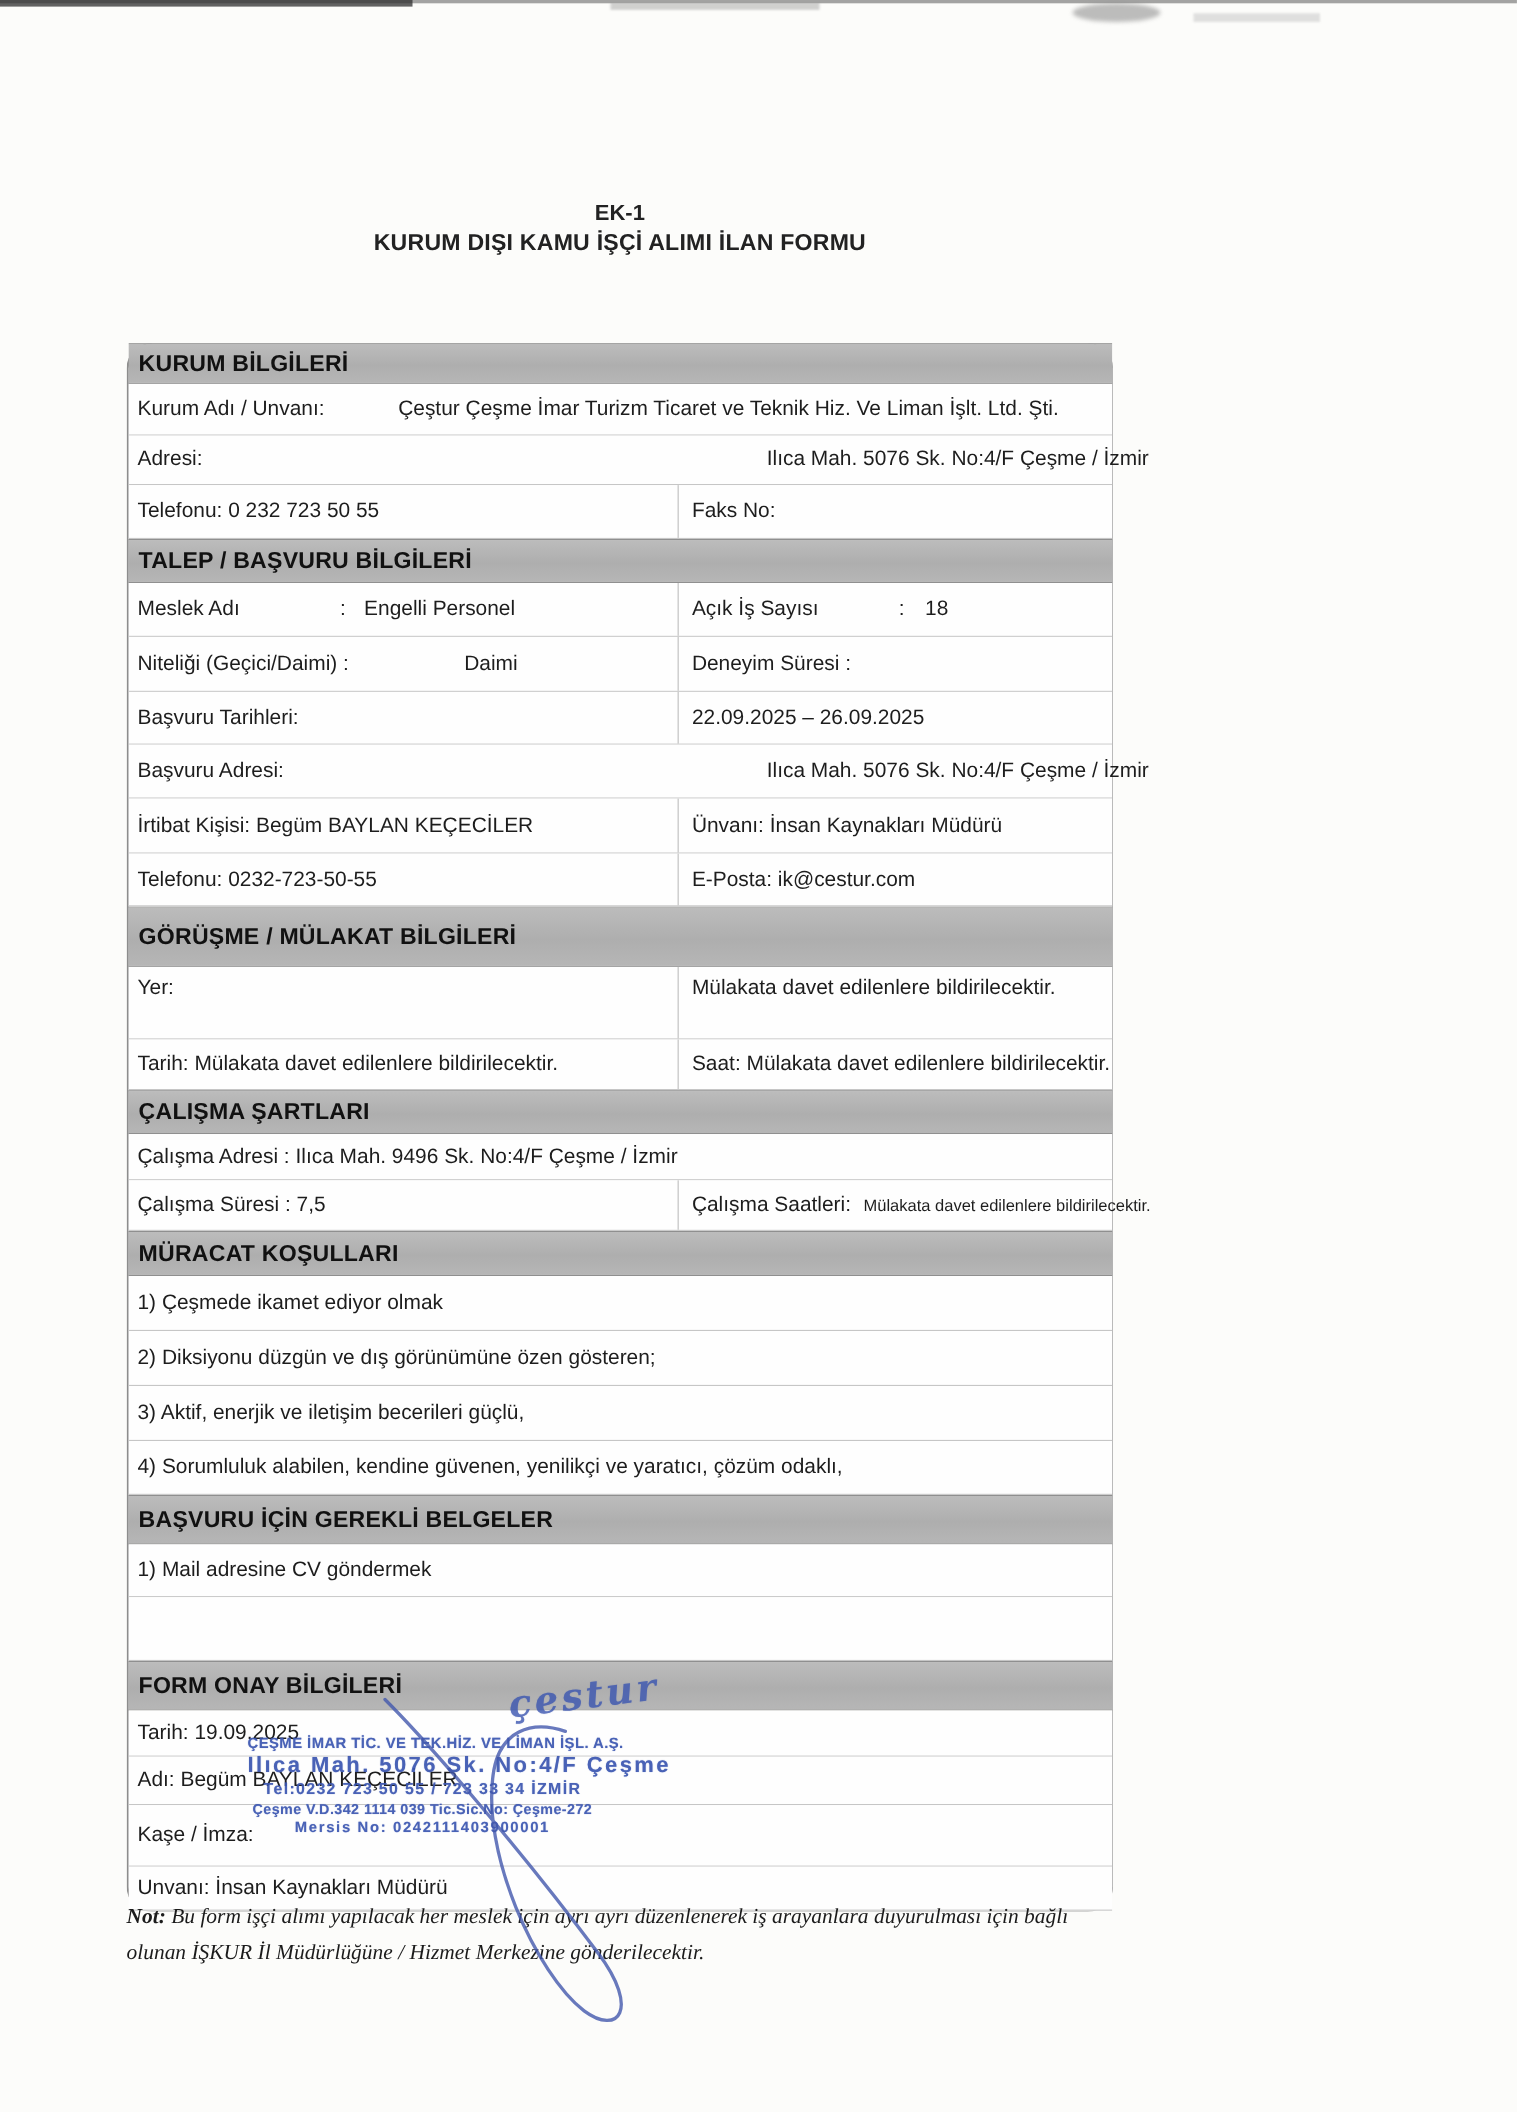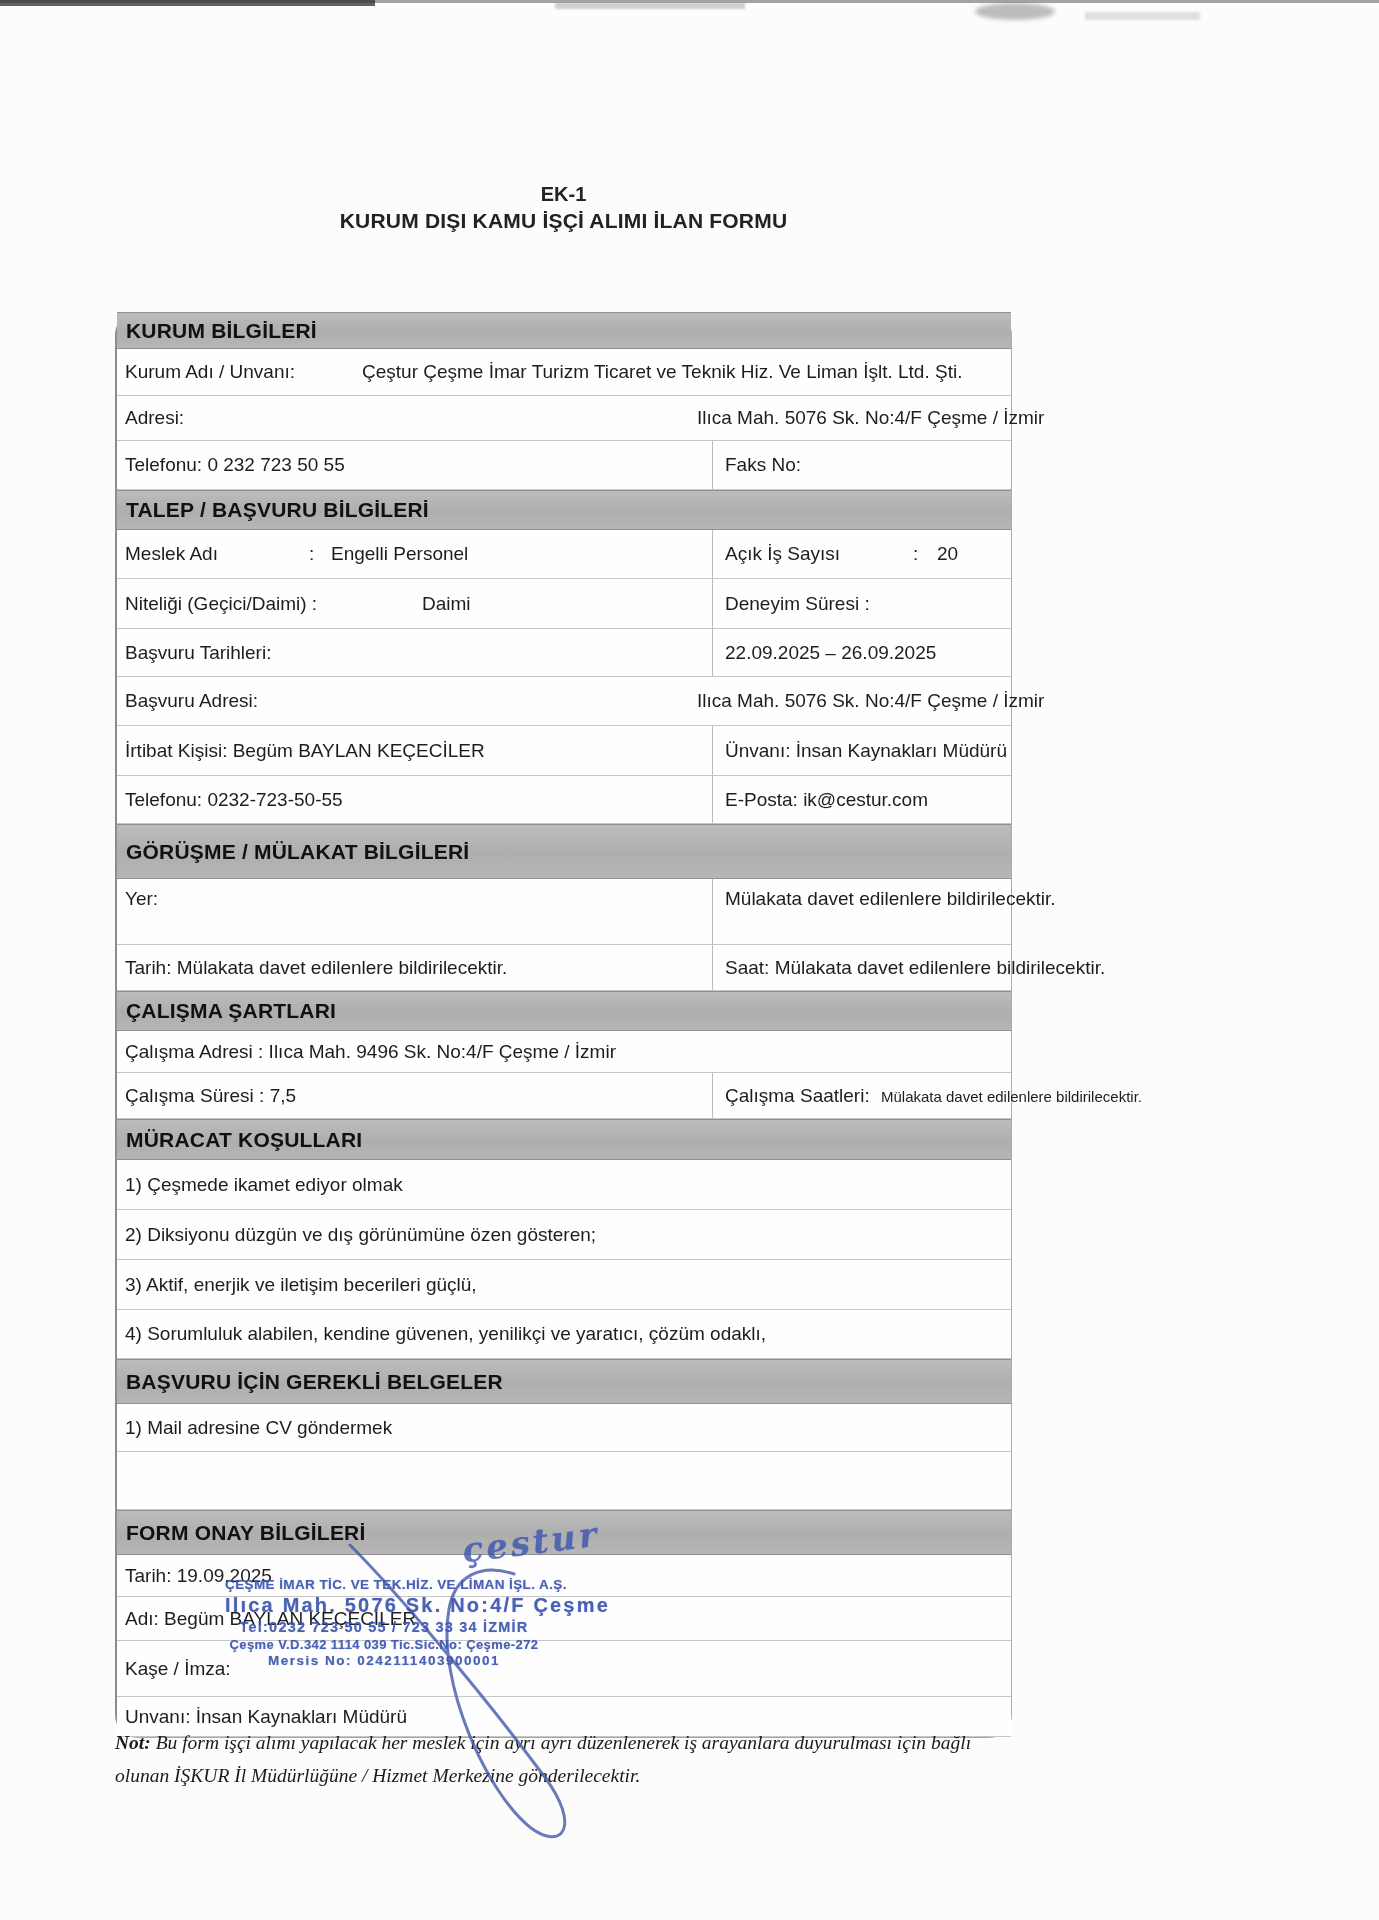--- a/index.html
+++ b/index.html
@@ -27,21 +27,21 @@
   }
   .bar{
     background:linear-gradient(180deg,#bcbcbc 0%,#aeaeae 55%,#b6b6b6 100%);
     border-top:1px solid #8f8f8f;border-bottom:1px solid #8f8f8f;
     display:flex;align-items:center;
     font-weight:bold;font-size:21px;color:#111;
     padding-left:9px;box-sizing:border-box;
     letter-spacing:.2px;
   }
   .row{display:flex;position:relative;border-bottom:1px solid #c6c6c6;background:#fefefe;box-sizing:border-box;justify-content:center;}
-  .cl{width:596px;position:relative;box-sizing:border-box;}
+  .cl{width:500px;position:relative;box-sizing:border-box;}
   .cl.div{border-right:1px solid #bdbdbd;}
   .cr{flex:1;position:relative;box-sizing:border-box;}
   .cfull{width:100%;position:relative;box-sizing:border-box;}
   .abs{position:absolute;top:50%;transform:translateY(-50%);white-space:nowrap;}
   .abst{position:absolute;top:9px;white-space:nowrap;}
   .sm{font-size:15px;}
 
   
   .note{
     position:absolute;top:1726px;left:115px;width:905px;
@@ -127,21 +127,21 @@
 
   <div class="row" style="height:49px">
     <div class="cl div">
       <span class="abs" style="left:8px">Meslek Adı</span>
       <span class="abs" style="left:192px">:</span>
       <span class="abs" style="left:214px">Engelli Personel</span>
     </div>
     <div class="cr">
       <span class="abs" style="left:12px">Açık İş Sayısı</span>
       <span class="abs" style="left:200px">:</span>
-      <span class="abs" style="left:224px">20</span>
+      <span class="abs" style="left:224px">18</span>
     </div>
   </div>
 
   <div class="row" style="height:50px">
     <div class="cl div">
       <span class="abs" style="left:8px">Niteliği (Geçici/Daimi) :</span>
       <span class="abs" style="left:305px">Daimi</span>
     </div>
     <div class="cr">
         <span class="abs" style="left:12px">Deneyim Süresi :</span>

